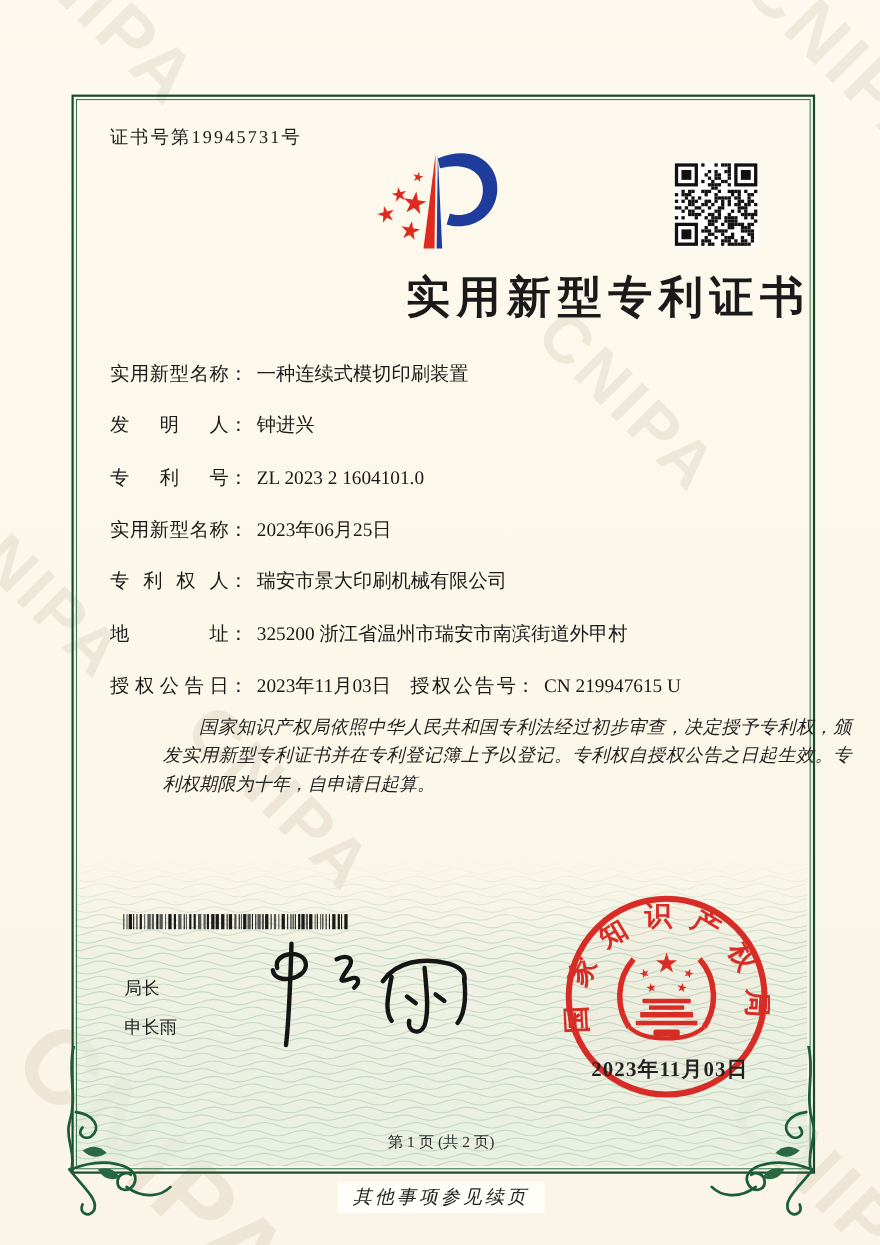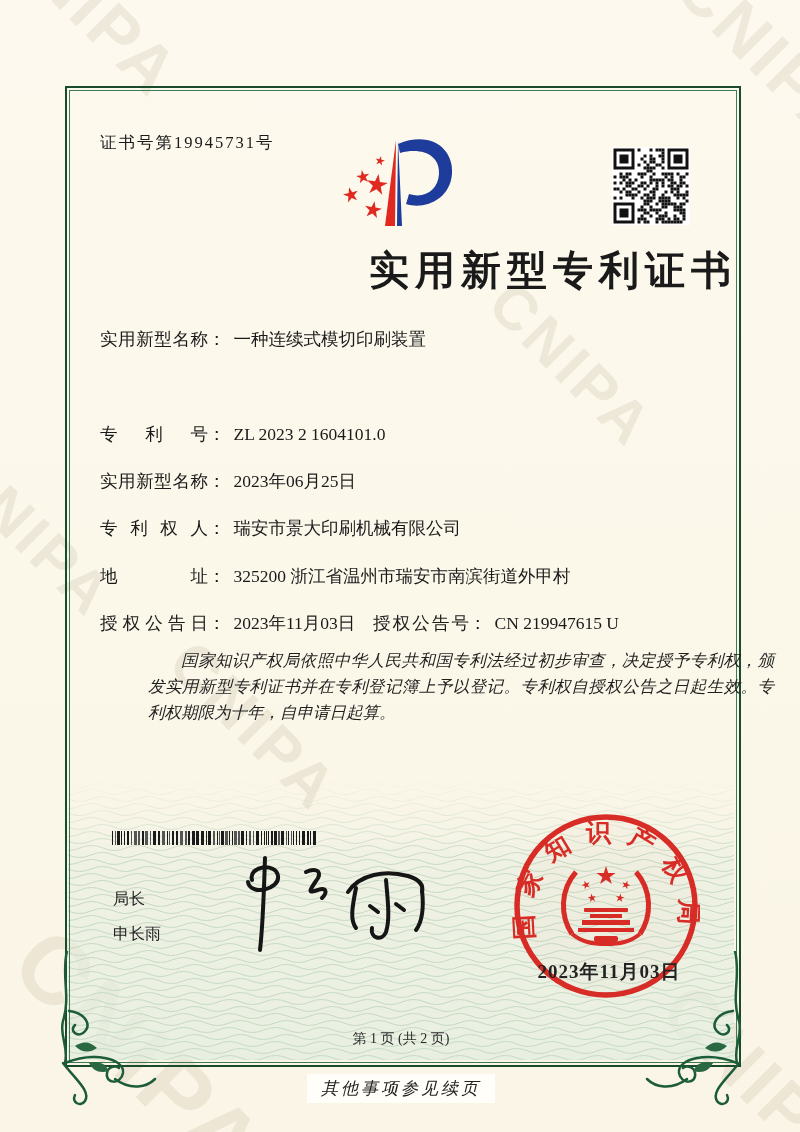--- a/index.html
+++ b/index.html
@@ -11,21 +11,21 @@
     letter-spacing:4px;white-space:nowrap;pointer-events:none;}
   .frame{position:absolute;left:65px;top:86px;width:672px;height:977px;
     border:2.5px solid #174b2b;}
   .frame-inner{position:absolute;left:2px;top:2px;right:2px;bottom:2px;
     border:1px solid #3d7b54;}
   .waves{position:absolute;left:68px;top:779px;width:666px;height:281px;
     background:linear-gradient(180deg,rgba(226,236,222,0) 0%,rgba(226,236,222,0.45) 30%,rgba(228,238,224,0.8) 100%);
     -webkit-mask-image:linear-gradient(to bottom,transparent 0,#000 80px);
     mask-image:linear-gradient(to bottom,transparent 0,#000 80px);}
   .waves svg{position:absolute;left:0;top:0;}
-  .certno{position:absolute;left:100px;top:132px;font-size:16.5px;letter-spacing:2px;}
+  .certno{position:absolute;left:100px;top:114px;font-size:16.5px;letter-spacing:2px;}
   .logo{position:absolute;left:328px;top:124px;}
   .qr{position:absolute;left:612px;top:147px;}
   .title{position:absolute;left:65px;top:243px;width:672px;text-align:right;
     font-size:40px;font-weight:700;letter-spacing:6px;}
   .row{position:absolute;left:100px;width:637px;font-size:17.5px;white-space:nowrap;}
   .flabel{display:inline-block;width:108px;text-align:justify;text-align-last:justify;vertical-align:baseline;}
   .colon{margin-right:8px;}
   .grant{position:absolute;left:252px;top:0;margin-left:21px;}
   .grant .flabel{width:96px;}
   .paras{position:absolute;left:100px;top:648px;width:626px;font-size:16.5px;
@@ -361,20 +361,23 @@
       <rect x="1.5" y="55.5" width="21" height="21" fill="#111"></rect>
       <rect x="4.5" y="58.5" width="15" height="15" fill="#fff"></rect>
       <rect x="7.5" y="61.5" width="9" height="9" fill="#111"></rect>
     </svg>
 
   <div class="title">实用新型专利证书</div>
 
   <div class="row" style="top:327px">
     <span class="flabel">实用新型名称</span><span class="colon">：</span><span class="fvalue">一种连续式模切印刷装置</span>
   </div>
+  <div class="row" style="top:374px">
+    <span class="flabel">发明人</span><span class="colon">：</span><span class="fvalue">钟进兴</span>
+  </div>
   <div class="row" style="top:422px">
     <span class="flabel">专利号</span><span class="colon">：</span><span class="fvalue">ZL 2023 2 1604101.0</span>
   </div>
   <div class="row" style="top:469px">
     <span class="flabel">实用新型名称</span><span class="colon">：</span><span class="fvalue">2023年06月25日</span>
   </div>
   <div class="row" style="top:516px">
     <span class="flabel">专利权人</span><span class="colon">：</span><span class="fvalue">瑞安市景大印刷机械有限公司</span>
   </div>
   <div class="row" style="top:564px">

